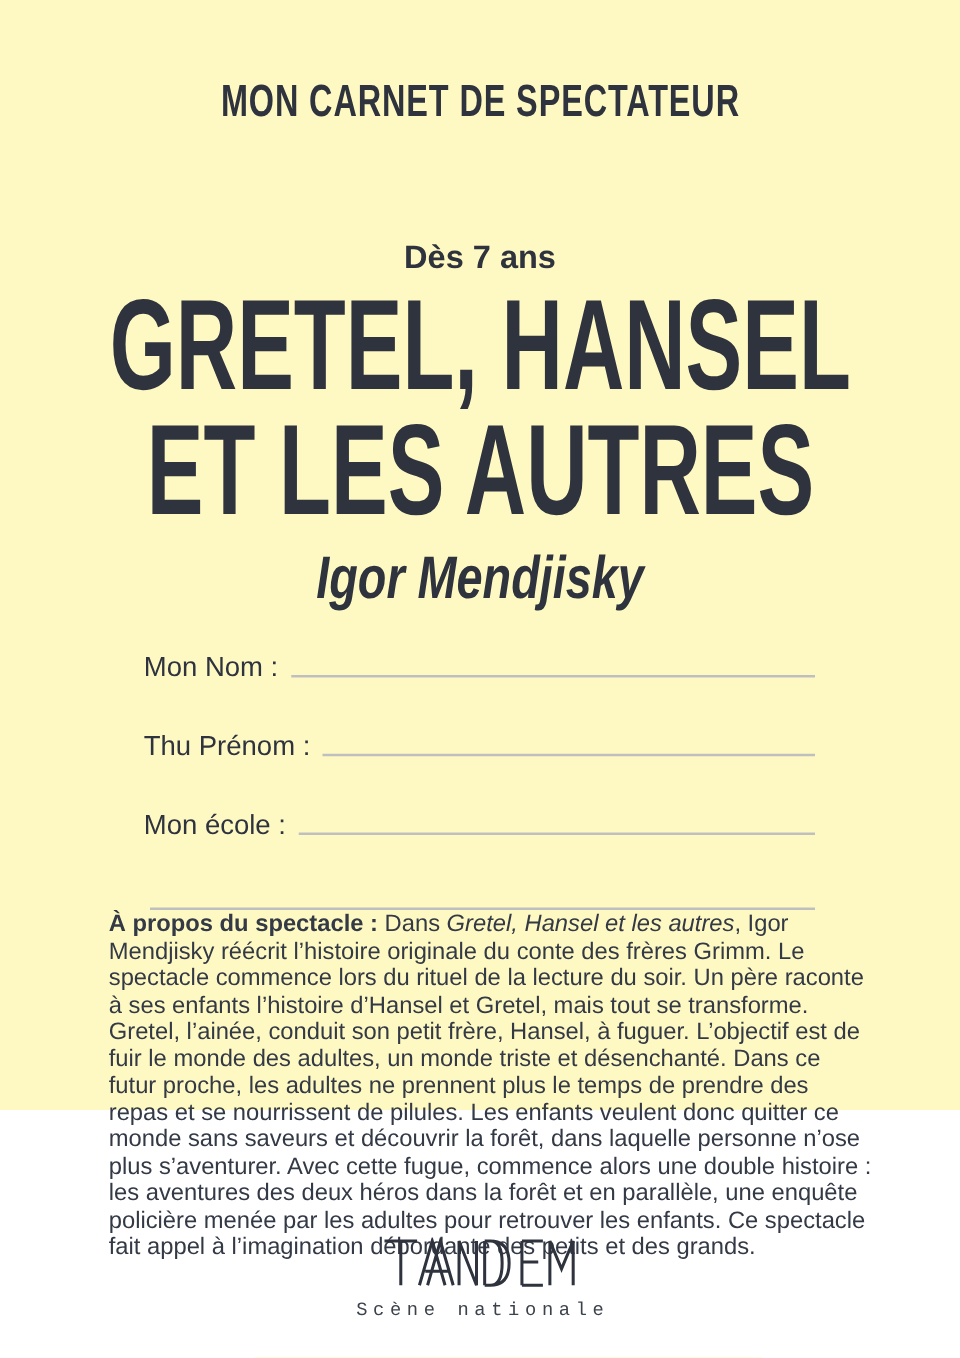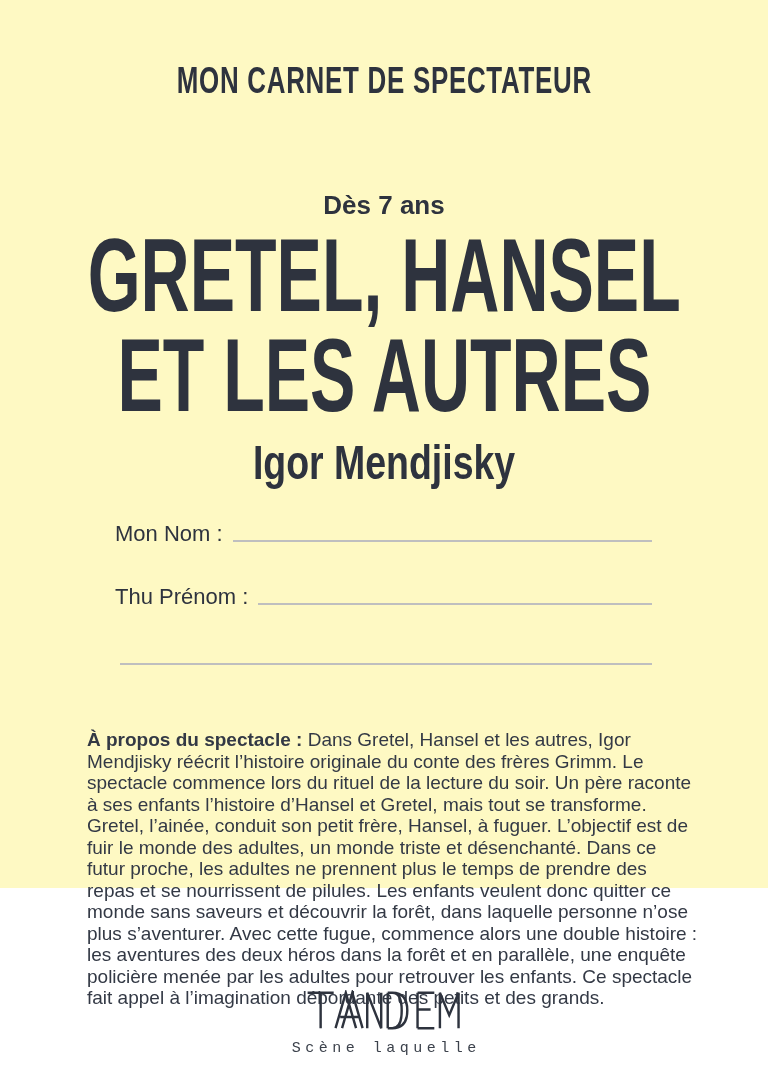--- a/index.html
+++ b/index.html
@@ -39,42 +39,42 @@
   
   .main-title { position: absolute; top: 226px; left: 0; right: 0; }
   .main-title .line {
     display: inline-block; white-space: nowrap;
     font-weight: 700; font-size: 103px; line-height: 100px;
     color: #2e333e;
     transform: scaleX(0.66); transform-origin: center;
   }
 
   
-  .author { position: absolute; top: 436px; left: 0; right: 0; }
+  .author { position: absolute; top: 436px; left: 0; right: 0; font-style: italic; }
   .author .cond {
     display: inline-block; white-space: nowrap;
     font-weight: 700; font-size: 48px; line-height: 54px; color: #2e333e;
     transform: scaleX(0.78); transform-origin: center;
   }
 
   
   .form { position: absolute; top: 505px; left: 115px; right: 116px; text-align: center; }
   .form-row { display: flex; align-items: flex-end; height: 42px; margin-bottom: 21px; }
   .form-label { font-size: 22px; font-weight: 500; color: #2e333e; white-space: nowrap; }
   .write-line { flex: 1; border-bottom: 2px solid #bfbfbf; margin: 0 0 5px 10px; height: 0; }
   .extra-line { border-bottom: 2px solid #bfbfbf; margin-left: 5px; height: 32px; }
 
   
   .about {
     position: absolute; top: 710px; left: 87px; width: 612px;
     font-size: 19px; line-height: 21.5px; color: #333945;
     text-align: left;
   }
   .about .lead-bold { font-weight: 700; text-align: center; }
-  .about .work-title { }
+  .about .work-title { font-style: italic; }
 
   
   .logo-wrap { position: absolute; top: 990px; left: 0; right: 0; display: flex; justify-content: center; }
   .tagline {
     position: absolute; top: 1040px; left: 0; right: 0; text-align: center;
     font-family: "Liberation Mono", monospace;
     font-size: 15px; letter-spacing: 4.5px; padding-left: 4.5px;
     color: #3c424c;
   }
   .sr-only { position: absolute; width: 1px; height: 1px; overflow: hidden; clip-path: inset(50%); }
@@ -102,20 +102,24 @@
 
   <div class="form">
     <div class="form-row">
       <span class="form-label">Mon Nom :</span>
       <div class="write-line"></div>
     </div>
     <div class="form-row">
       <span class="form-label">Thu Prénom :</span>
       <div class="write-line"></div>
     </div>
+    <div class="form-row">
+      <span class="form-label">Mon école :</span>
+      <div class="write-line"></div>
+    </div>
     <div class="extra-line"></div>
   </div>
 
   <p class="about"><span class="lead-bold">À propos du spectacle : </span><span>Dans </span><span class="work-title">Gretel, Hansel et les autres</span><span>, Igor Mendjisky réécrit l’histoire originale du conte des frères Grimm. Le spectacle commence lors du rituel de la lecture du soir. Un père raconte à ses enfants l’histoire d’Hansel et Gretel, mais tout se transforme. Gretel, l’ainée, conduit son petit frère, Hansel, à fuguer. L’objectif est de fuir le monde des adultes, un monde triste et désenchanté. Dans ce futur proche, les adultes ne prennent plus le temps de prendre des repas et se nourrissent de pilules. Les enfants veulent donc quitter ce monde sans saveurs et découvrir la forêt, dans laquelle personne n’ose plus s’aventurer. Avec cette fugue, commence alors une double histoire : les aventures des deux héros dans la forêt et en parallèle, une enquête policière menée par les adultes pour retrouver les enfants. Ce spectacle fait appel à l’imagination débordante des petits et des grands.</span></p>
 
   <div class="logo-wrap">
     <span class="sr-only">TANDEM</span>
     <svg width="160" height="41" viewBox="0 0 168 44" fill="none" stroke="#2e333e" stroke-width="2.6" aria-hidden="true">
 
       <path d="M2 3 H30 M16 3 V41"></path>
@@ -125,15 +129,15 @@
       <path d="M66 41 V3 L81 41 V3"></path>
 
       <path d="M88 3 V41 M88 3 H93 Q103 3 103 22 Q103 41 93 41 H88 M93 3 Q109 3 109 22 Q109 41 93 41"></path>
 
       <path d="M120 3 V41 M120 3 H138 M120 21 H134 M120 41 H138"></path>
 
       <path d="M144 41 V3 L154 27 L164 3 V41"></path>
     </svg>
   </div>
 
-  <div class="tagline">Scène laquelle</div>
+  <div class="tagline">Scène nationale</div>
 
 </div>
 
 </body></html>

